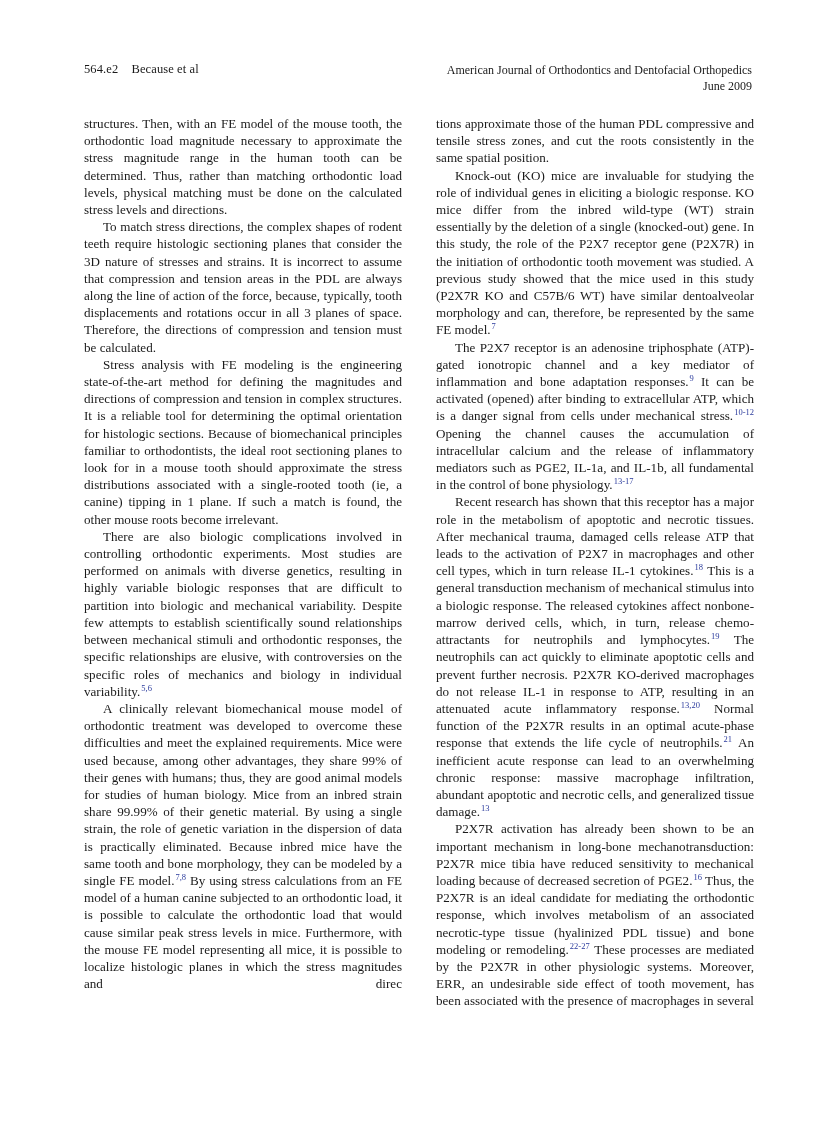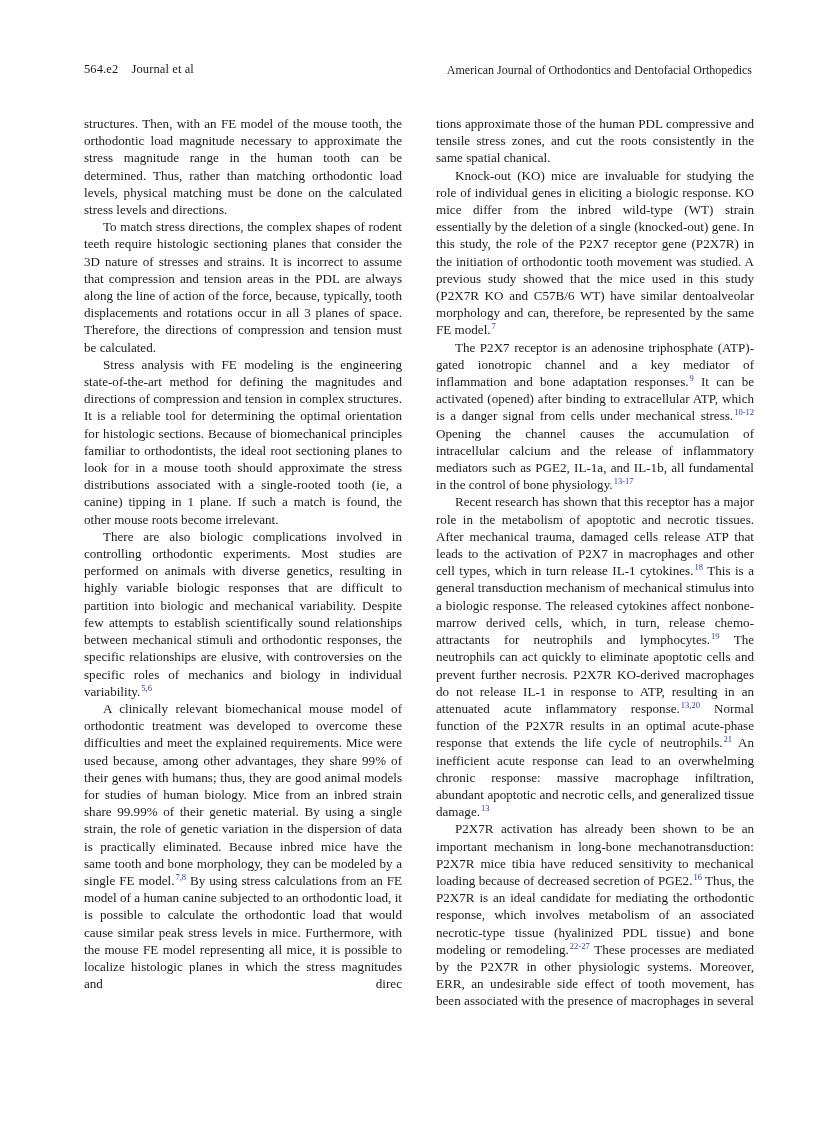--- a/index.html
+++ b/index.html
@@ -30,33 +30,34 @@
       color: #2a3a9c; font-size: 8.5px; line-height: 0;
       vertical-align: 5px; margin-left: 1px;
     }
     .last-line-justify { text-align-last: justify; }
   </style>
 </head>
 <body>
 
 <div class="header-left">
   <span class="pageno">564.e2</span>
-  <span>Journal et al</span>
+  <span>Because et al</span>
 </div>
 <div class="header-right">
   <div>American Journal of Orthodontics and Dentofacial Orthopedics</div>
+  <div>June 2009</div>
 </div>
 
 <div class="column col-left">
   <p>structures. Then, with an FE model of the mouse tooth, the orthodontic load magnitude necessary to approxi­mate the stress magnitude range in the human tooth can be determined. Thus, rather than matching ortho­dontic load levels, physical matching must be done on the calculated stress levels and directions.</p>
   <p class="indent">To match stress directions, the complex shapes of rodent teeth require histologic sectioning planes that consider the 3D nature of stresses and strains. It is incor­rect to assume that compression and tension areas in the PDL are always along the line of action of the force, because, typically, tooth displacements and rotations occur in all 3 planes of space. Therefore, the directions of compression and tension must be calculated.</p>
   <p class="indent">Stress analysis with FE modeling is the engineering state-of-the-art method for defining the magnitudes and directions of compression and tension in complex struc­tures. It is a reliable tool for determining the optimal orientation for histologic sections. Because of biome­chanical principles familiar to orthodontists, the ideal root sectioning planes to look for in a mouse tooth should approximate the stress distributions associated with a single-rooted tooth (ie, a canine) tipping in 1 plane. If such a match is found, the other mouse roots become irrelevant.</p>
   <p class="indent"><span>There are also biologic complications involved in controlling orthodontic experiments. Most studies are performed on animals with diverse genetics, resulting in highly variable biologic responses that are difficult to partition into biologic and mechanical variability. De­spite few attempts to establish scientifically sound rela­tionships between mechanical stimuli and orthodontic responses, the specific relationships are elusive, with controversies on the specific roles of mechanics and biology in individual variability.</span><sup class="ref">5,6</sup></p>
   <p class="indent last-line-justify"><span>A clinically relevant biomechanical mouse model of orthodontic treatment was developed to overcome these difficulties and meet the explained requirements. Mice were used because, among other advantages, they share 99% of their genes with humans; thus, they are good animal models for studies of human bi­ology. Mice from an inbred strain share 99.99% of their genetic material. By using a single strain, the role of genetic variation in the dispersion of data is practically eliminated. Because inbred mice have the same tooth and bone morphology, they can be modeled by a single FE model.</span><sup class="ref">7,8</sup><span> By using stress calculations from an FE model of a human canine subjected to an orthodontic load, it is possible to calculate the or­thodontic load that would cause similar peak stress levels in mice. Furthermore, with the mouse FE model representing all mice, it is possible to localize histo­logic planes in which the stress magnitudes and direc­</span></p>
 </div>
 
 <div class="column col-right">
-  <p>tions approximate those of the human PDL compressive and tensile stress zones, and cut the roots consistently in the same spatial chanical.</p>
+  <p>tions approximate those of the human PDL compressive and tensile stress zones, and cut the roots consistently in the same spatial position.</p>
   <p class="indent"><span>Knock-out (KO) mice are invaluable for studying the role of individual genes in eliciting a biologic response. KO mice differ from the inbred wild-type (WT) strain essentially by the deletion of a single (knocked-out) gene. In this study, the role of the P2X7 receptor gene (P2X7R) in the initiation of orthodontic tooth movement was studied. A previous study showed that the mice used in this study (P2X7R KO and C57B/6 WT) have similar dentoalveolar morphology and can, therefore, be represented by the same FE model.</span><sup class="ref">7</sup></p>
   <p class="indent"><span>The P2X7 receptor is an adenosine triphosphate (ATP)-gated ionotropic channel and a key mediator of inflammation and bone adaptation responses.</span><sup class="ref">9</sup><span> It can be activated (opened) after binding to extracellular ATP, which is a danger signal from cells under mechanical stress.</span><sup class="ref">10-12</sup><span> Opening the channel causes the accumulation of intracellular calcium and the release of inflammatory mediators such as PGE2, IL-1a, and IL-1b, all fundamen­tal in the control of bone physiology.</span><sup class="ref">13-17</sup></p>
   <p class="indent"><span>Recent research has shown that this receptor has a major role in the metabolism of apoptotic and necrotic tissues. After mechanical trauma, damaged cells release ATP that leads to the activation of P2X7 in macrophages and other cell types, which in turn release IL-1 cyto­kines.</span><sup class="ref">18</sup><span> This is a general transduction mechanism of me­chanical stimulus into a biologic response. The released cytokines affect nonbone-marrow derived cells, which, in turn, release chemo-attractants for neutrophils and lymphocytes.</span><sup class="ref">19</sup><span> The neutrophils can act quickly to elim­inate apoptotic cells and prevent further necrosis. P2X7R KO-derived macrophages do not release IL-1 in response to ATP, resulting in an attenuated acute inflammatory re­sponse.</span><sup class="ref">13,20</sup><span> Normal function of the P2X7R results in an optimal acute-phase response that extends the life cycle of neutrophils.</span><sup class="ref">21</sup><span> An inefficient acute response can lead to an overwhelming chronic response: massive macro­phage infiltration, abundant apoptotic and necrotic cells, and generalized tissue damage.</span><sup class="ref">13</sup></p>
   <p class="indent last-line-justify"><span>P2X7R activation has already been shown to be an important mechanism in long-bone mechanotransduc­tion: P2X7R mice tibia have reduced sensitivity to mechanical loading because of decreased secretion of PGE2.</span><sup class="ref">16</sup><span> Thus, the P2X7R is an ideal candidate for me­diating the orthodontic response, which involves metab­olism of an associated necrotic-type tissue (hyalinized PDL tissue) and bone modeling or remodeling.</span><sup class="ref">22-27</sup><span> These processes are mediated by the P2X7R in other physiologic systems. Moreover, ERR, an undesirable side effect of tooth movement, has been associated with the presence of macrophages in several</span></p>
 </div>
 
 </body></html>

